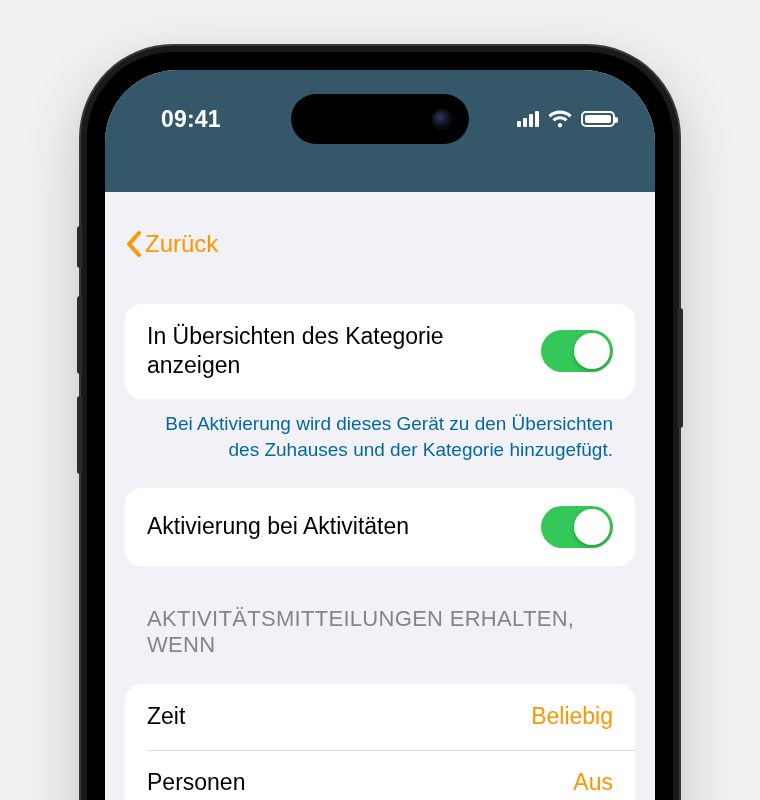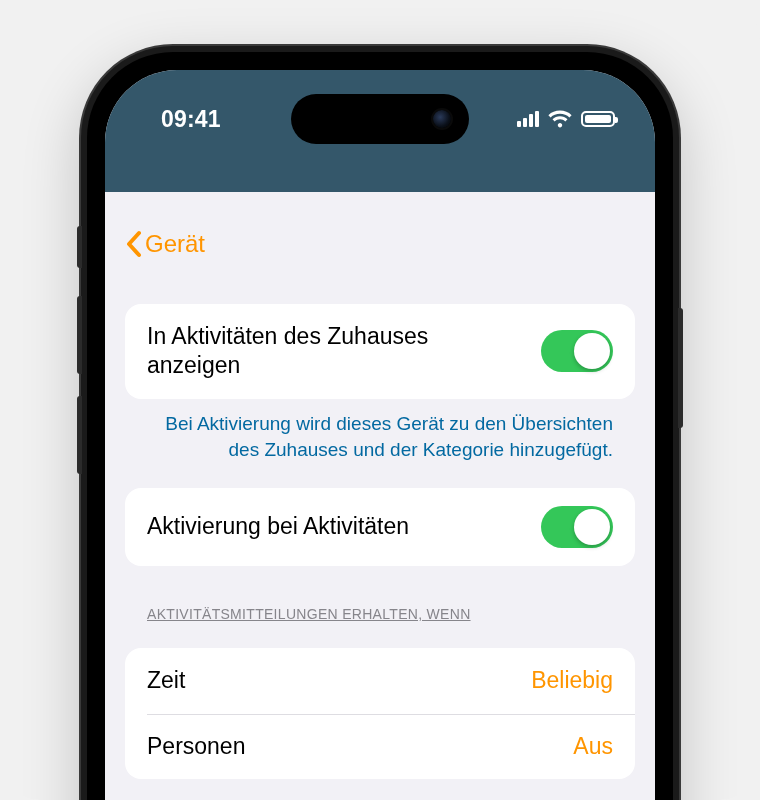--- a/index.html
+++ b/index.html
@@ -199,26 +199,25 @@
   }
 
   .footer-text {
     font-size: 19px;
     color: #0369a1;
     line-height: 1.35;
     padding: 12px 22px 0 22px;
     text-align: right;
   }
   .section-header {
-    font-size: 14px;
+    font-size: 22px;
     color: #86858b;
     letter-spacing: 0.3px;
     padding: 40px 22px 10px 22px;
     text-transform: uppercase;
-    text-decoration: underline;
   }
   .card.list { margin-top: 16px; }
 </style>
 </head>
 <body>
 
 <div class="stage">
   <div class="phone">
     <div class="btn-left btn-l1"></div>
     <div class="btn-left btn-l2"></div>
@@ -251,27 +250,27 @@
             <div class="camera"></div>
           </div>
         </div>
 
         <div class="content">
           <div class="navbar">
             <div class="back-btn">
               <svg width="18" height="28" viewBox="0 0 18 28">
                 <polyline points="14,3 4,14 14,25" fill="none" stroke="#ff9500" stroke-width="4" stroke-linecap="round" stroke-linejoin="round"></polyline>
               </svg>
-              <span>Gerät</span>
+              <span>Zurück</span>
             </div>
           </div>
 
           <div class="card">
             <div class="row">
-              <div class="row-label">In Aktivitäten des Zuhauses anzeigen</div>
+              <div class="row-label">In Übersichten des Kategorie anzeigen</div>
               <div class="toggle">
                 <div class="knob"></div>
               </div>
             </div>
           </div>
           <div class="footer-text">Bei Aktivierung wird dieses Gerät zu den Übersichten des Zuhauses und der Kategorie hinzugefügt.</div>
 
           <div class="card mt-small">
             <div class="row">
               <div class="row-label">Aktivierung bei Aktivitäten</div>

